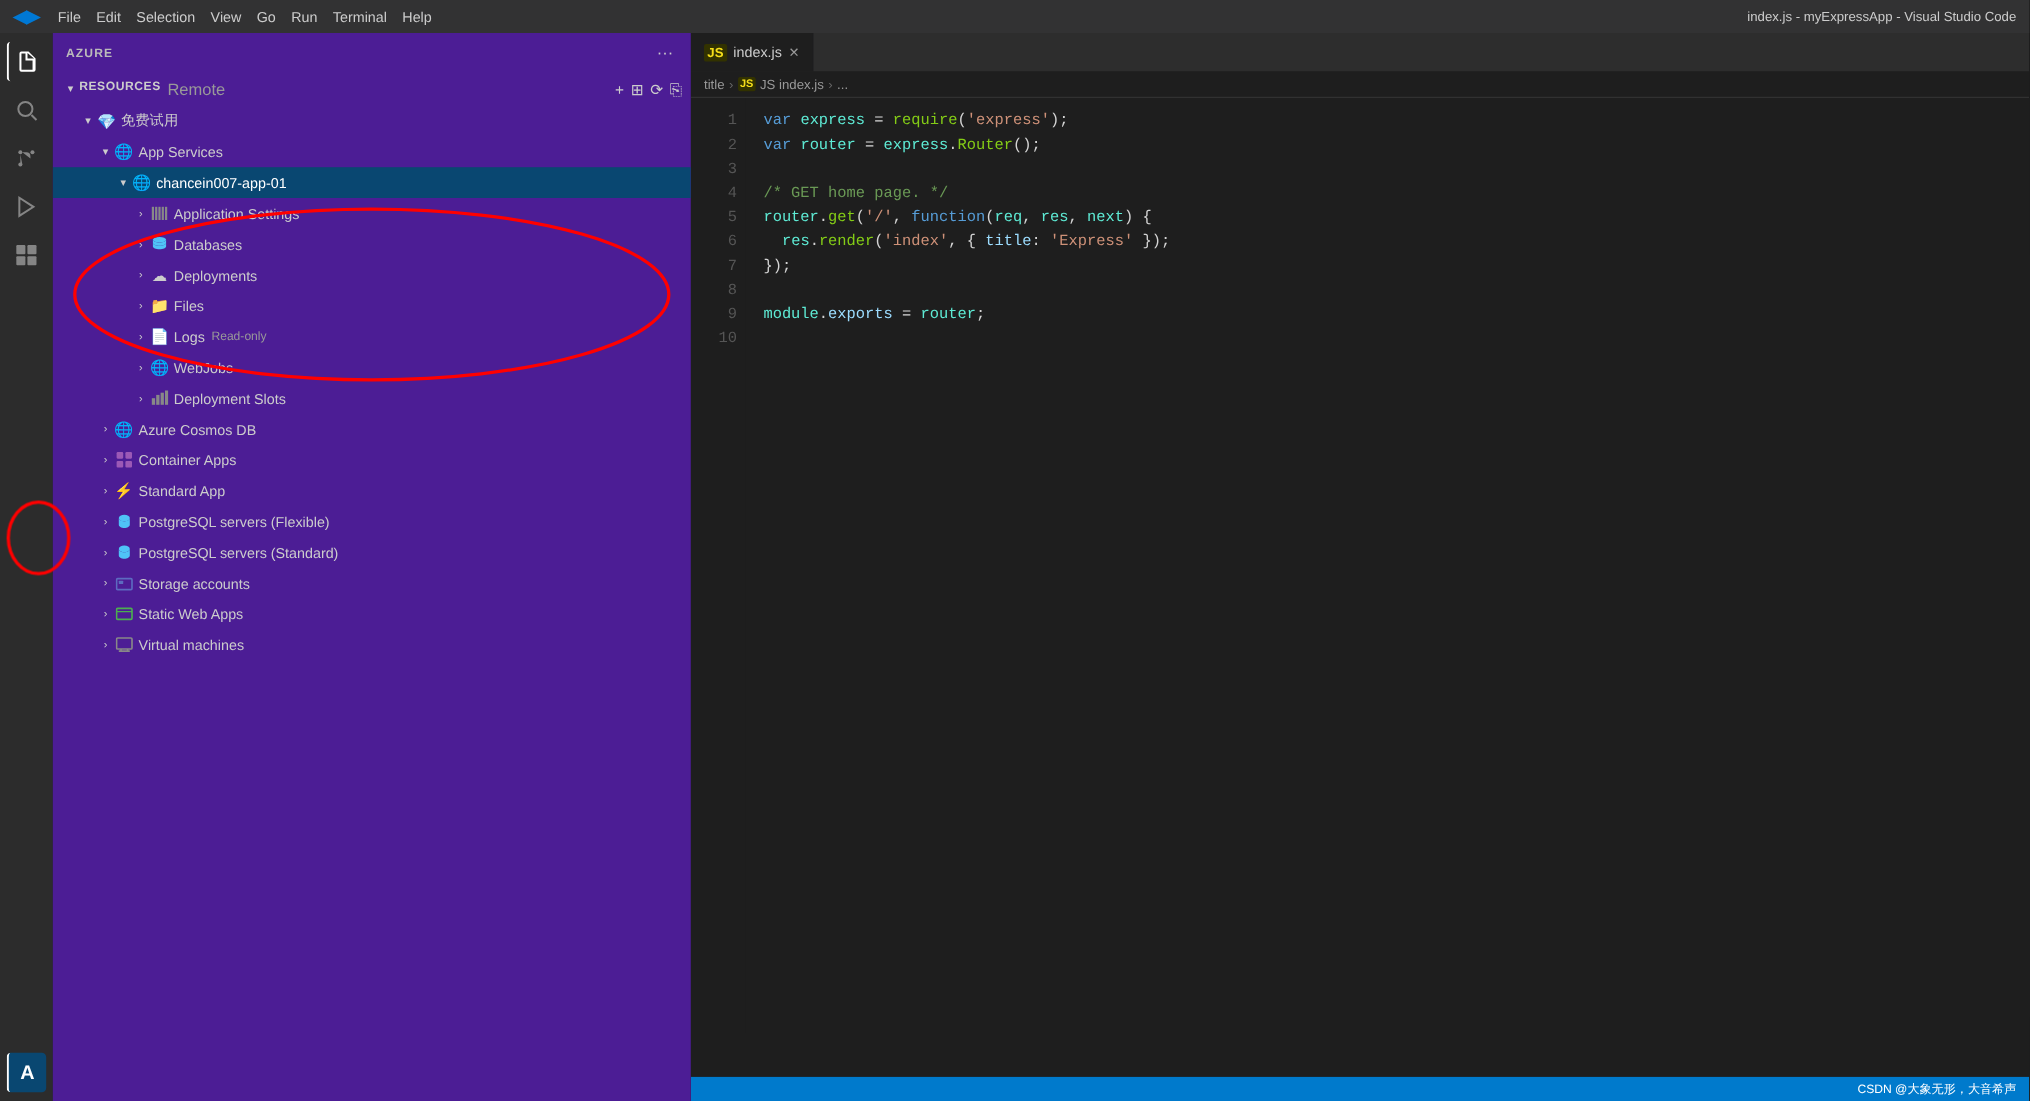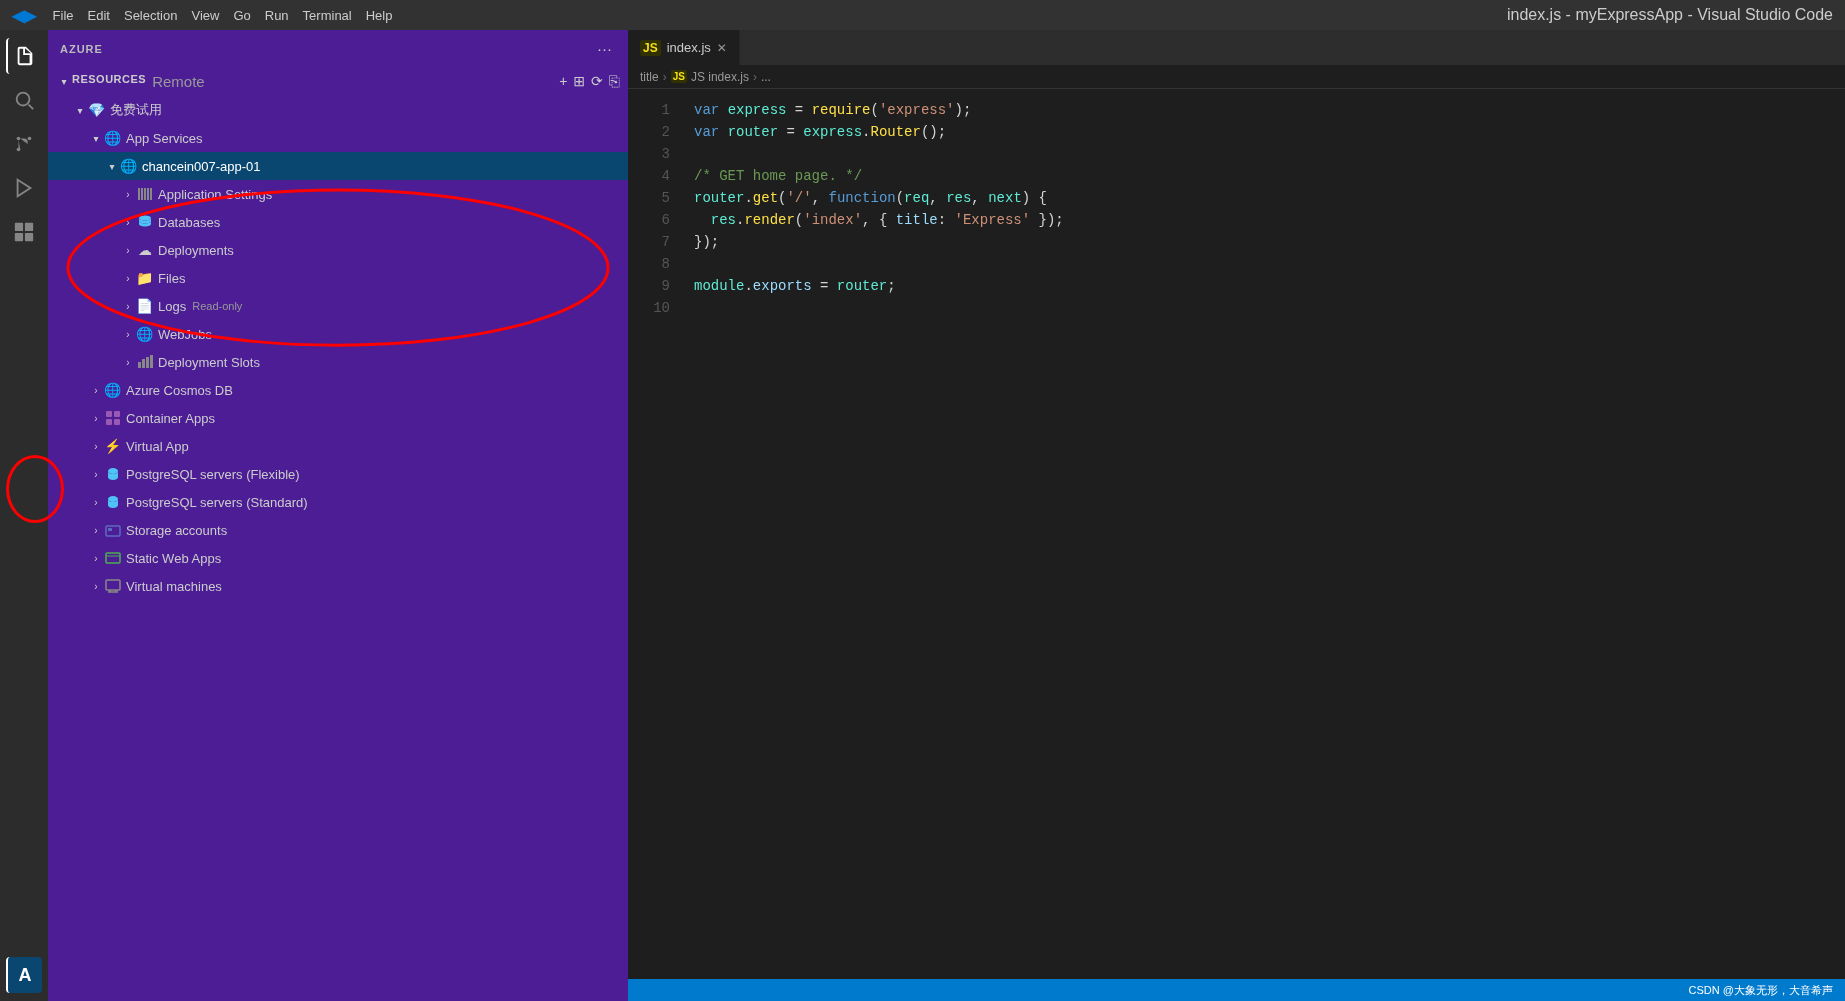--- a/index.html
+++ b/index.html
@@ -37,21 +37,21 @@
       display: flex;
       gap: 14px;
     }
     .titlebar-menu span {
       color: #cccccc;
       font-size: 13px;
       cursor: pointer;
     }
     .titlebar-right {
       color: #cccccc;
-      font-size: 16px;
+      font-size: 12px;
     }
 
     
     .main-layout {
       display: flex;
       flex: 1;
       overflow: hidden;
     }
 
     
@@ -276,21 +276,21 @@
     .code-content {
       flex: 1;
       padding: 10px 0 10px 16px;
       overflow: auto;
       color: #d4d4d4;
     }
     .code-line { height: 22px; white-space: pre; }
 
     
     .kw { color: #569cd6; }
-    .fn { color: #fde047; }
+    .fn { color: #84cc16; }
     .str { color: #ce9178; }
     .var-color { color: #5eead4; }
     .comment { color: #6a9955; }
     .punct { color: #d4d4d4; }
     .prop { color: #9cdcfe; }
 
     
     .status-bar {
       height: 22px;
       background: #007acc;
@@ -496,21 +496,21 @@
               <rect x="1" y="9" width="6" height="6" rx="1" fill="#9b59b6"></rect>
               <rect x="9" y="9" width="6" height="6" rx="1" fill="#9b59b6"></rect>
             </svg>
         </span>
         <span>Container Apps</span>
       </div>
 
       <div class="tree-item indent-2">
         <span class="chevron closed"></span>
         <span class="tree-icon" style="color:#f5de19;">⚡</span>
-        <span>Virtual App</span>
+        <span>Standard App</span>
       </div>
 
       <div class="tree-item indent-2">
         <span class="chevron closed"></span>
         <span class="tree-icon">
           <svg width="16" height="16" viewBox="0 0 16 16">
               <ellipse cx="8" cy="5" rx="5" ry="3" fill="#4fc3f7"></ellipse>
               <path d="M3 5v6c0 1.7 2.2 3 5 3s5-1.3 5-3V5c0 1.7-2.2 3-5 3S3 6.7 3 5z" fill="#4fc3f7"></path>
             </svg>
         </span>

